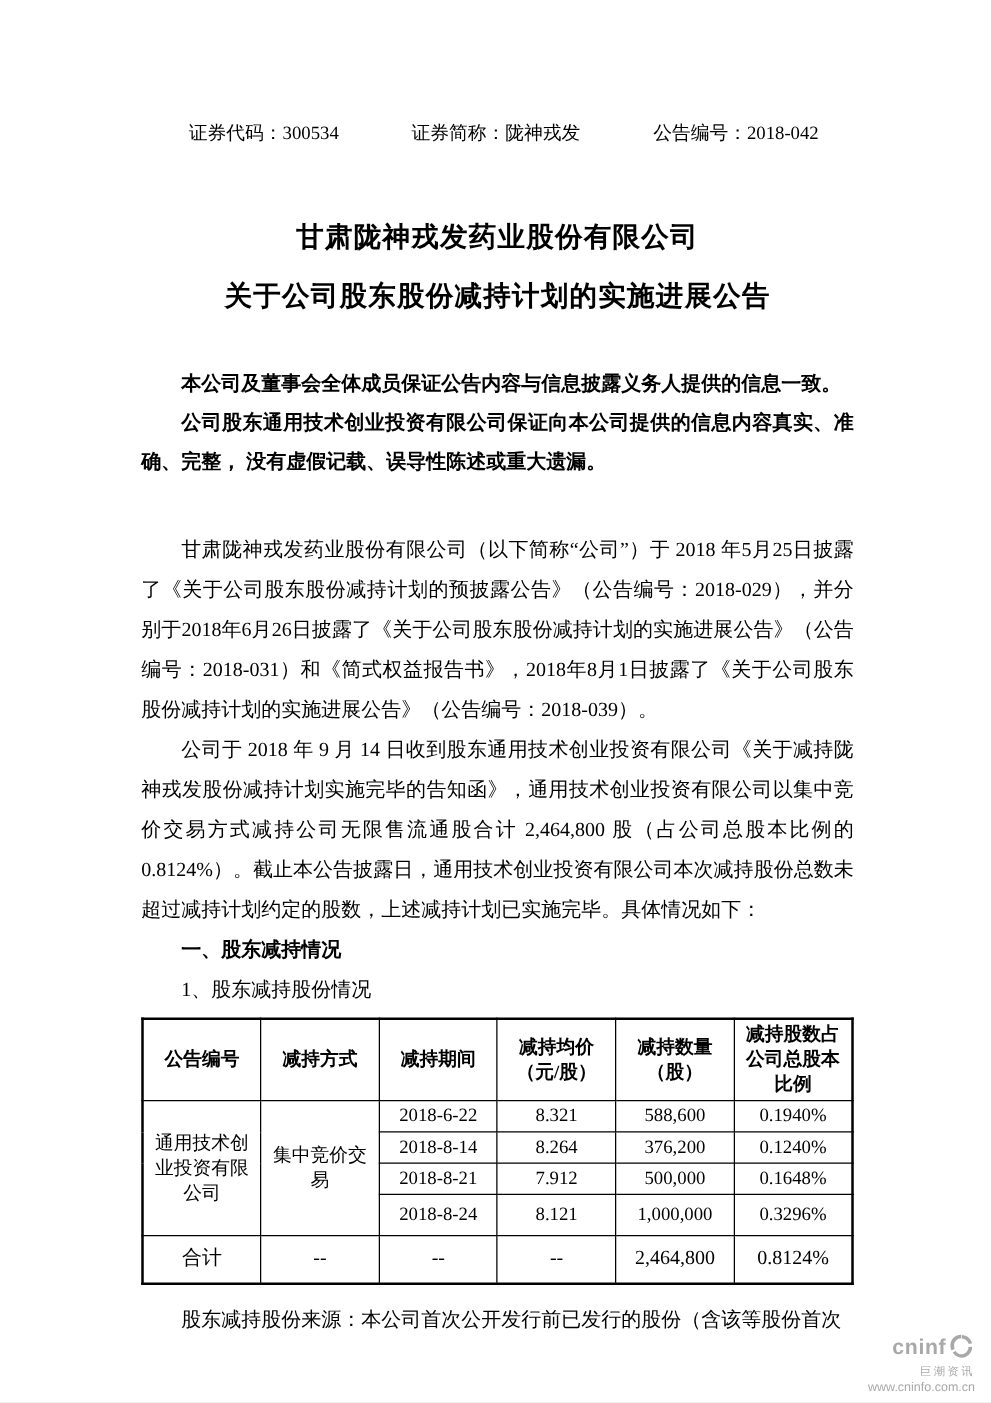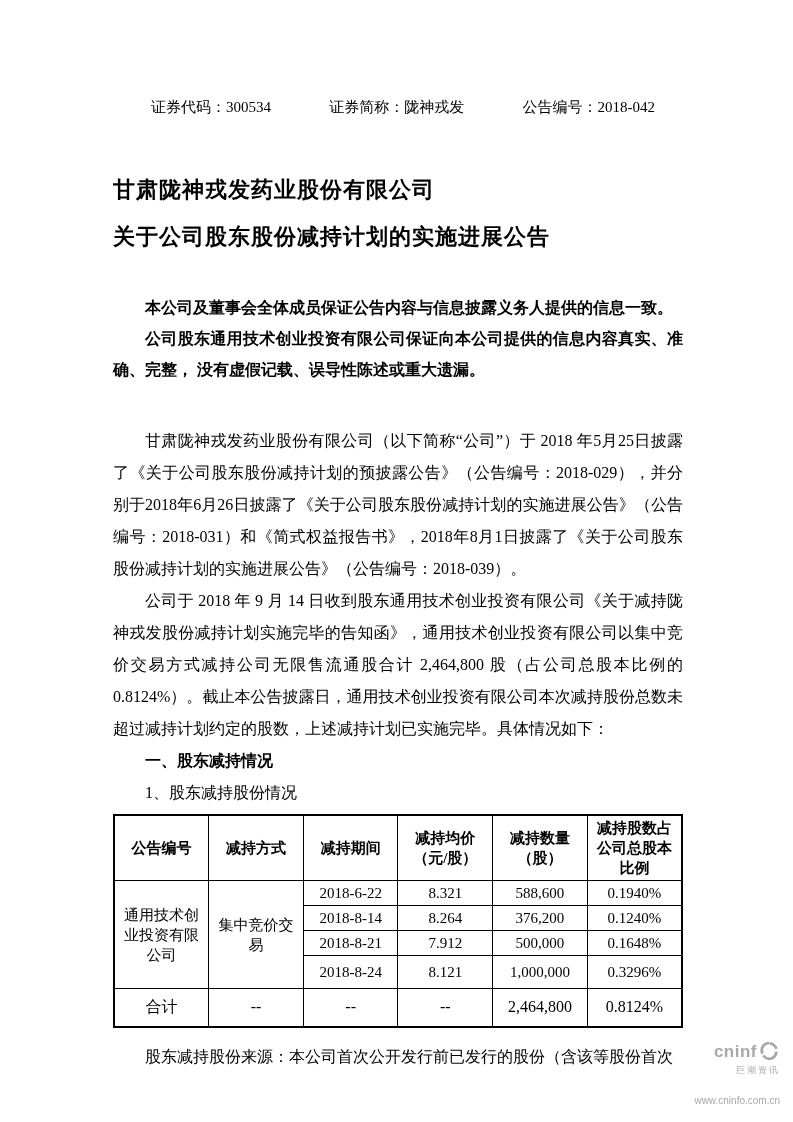--- a/index.html
+++ b/index.html
@@ -22,21 +22,21 @@
   }
   .header-line {
     margin-top: 98px;
     display: flex;
     justify-content: space-between;
     padding: 0 28px 0 38px;
     font-size: 15px;
     line-height: 18px;
     white-space: nowrap;
   }
-  .title-block { margin-top: 50px; }
+  .title-block { margin-top: 50px; text-align: center; }
   .title-block .t {
     font-size: 22px;
     font-weight: bold;
     line-height: 47px;
     letter-spacing: 1px;
   }
   .declaration {
     margin-top: 32px;
     font-size: 16px;
     font-weight: bold;
@@ -89,39 +89,39 @@
   .footer-note {
     margin-top: 13px;
     font-size: 16px;
     line-height: 32px;
     text-indent: 2em;
     text-align: justify;
   }
   .cninfo-logo {
     position: absolute;
     right: 13px;
-    bottom: 16px;
+    bottom: 6px;
     text-align: right;
     color: #a8a8a8;
     font-family: "Liberation Sans", "DejaVu Sans", sans-serif;
     line-height: 1.1;
   }
   .cninfo-logo .brand-row {
     display: flex;
     align-items: center;
     justify-content: flex-end;
     gap: 1px;
   }
   .cninfo-logo .brand {
     font-size: 17px;
     font-weight: bold;
     letter-spacing: 0.5px;
   }
   .cninfo-logo .cn-name { font-size: 9px; letter-spacing: 2px; margin-top: 1px; }
-  .cninfo-logo .url { font-size: 10px; margin-top: 19px; }
+  .cninfo-logo .url { font-size: 10px; margin-top: 2px; }
 </style>
 </head>
 <body>
 
 <div class="page">
   <div class="content">
 
     <div class="header-line">
       <span>证券代码：300534</span>
       <span>证券简称：陇神戎发</span>

